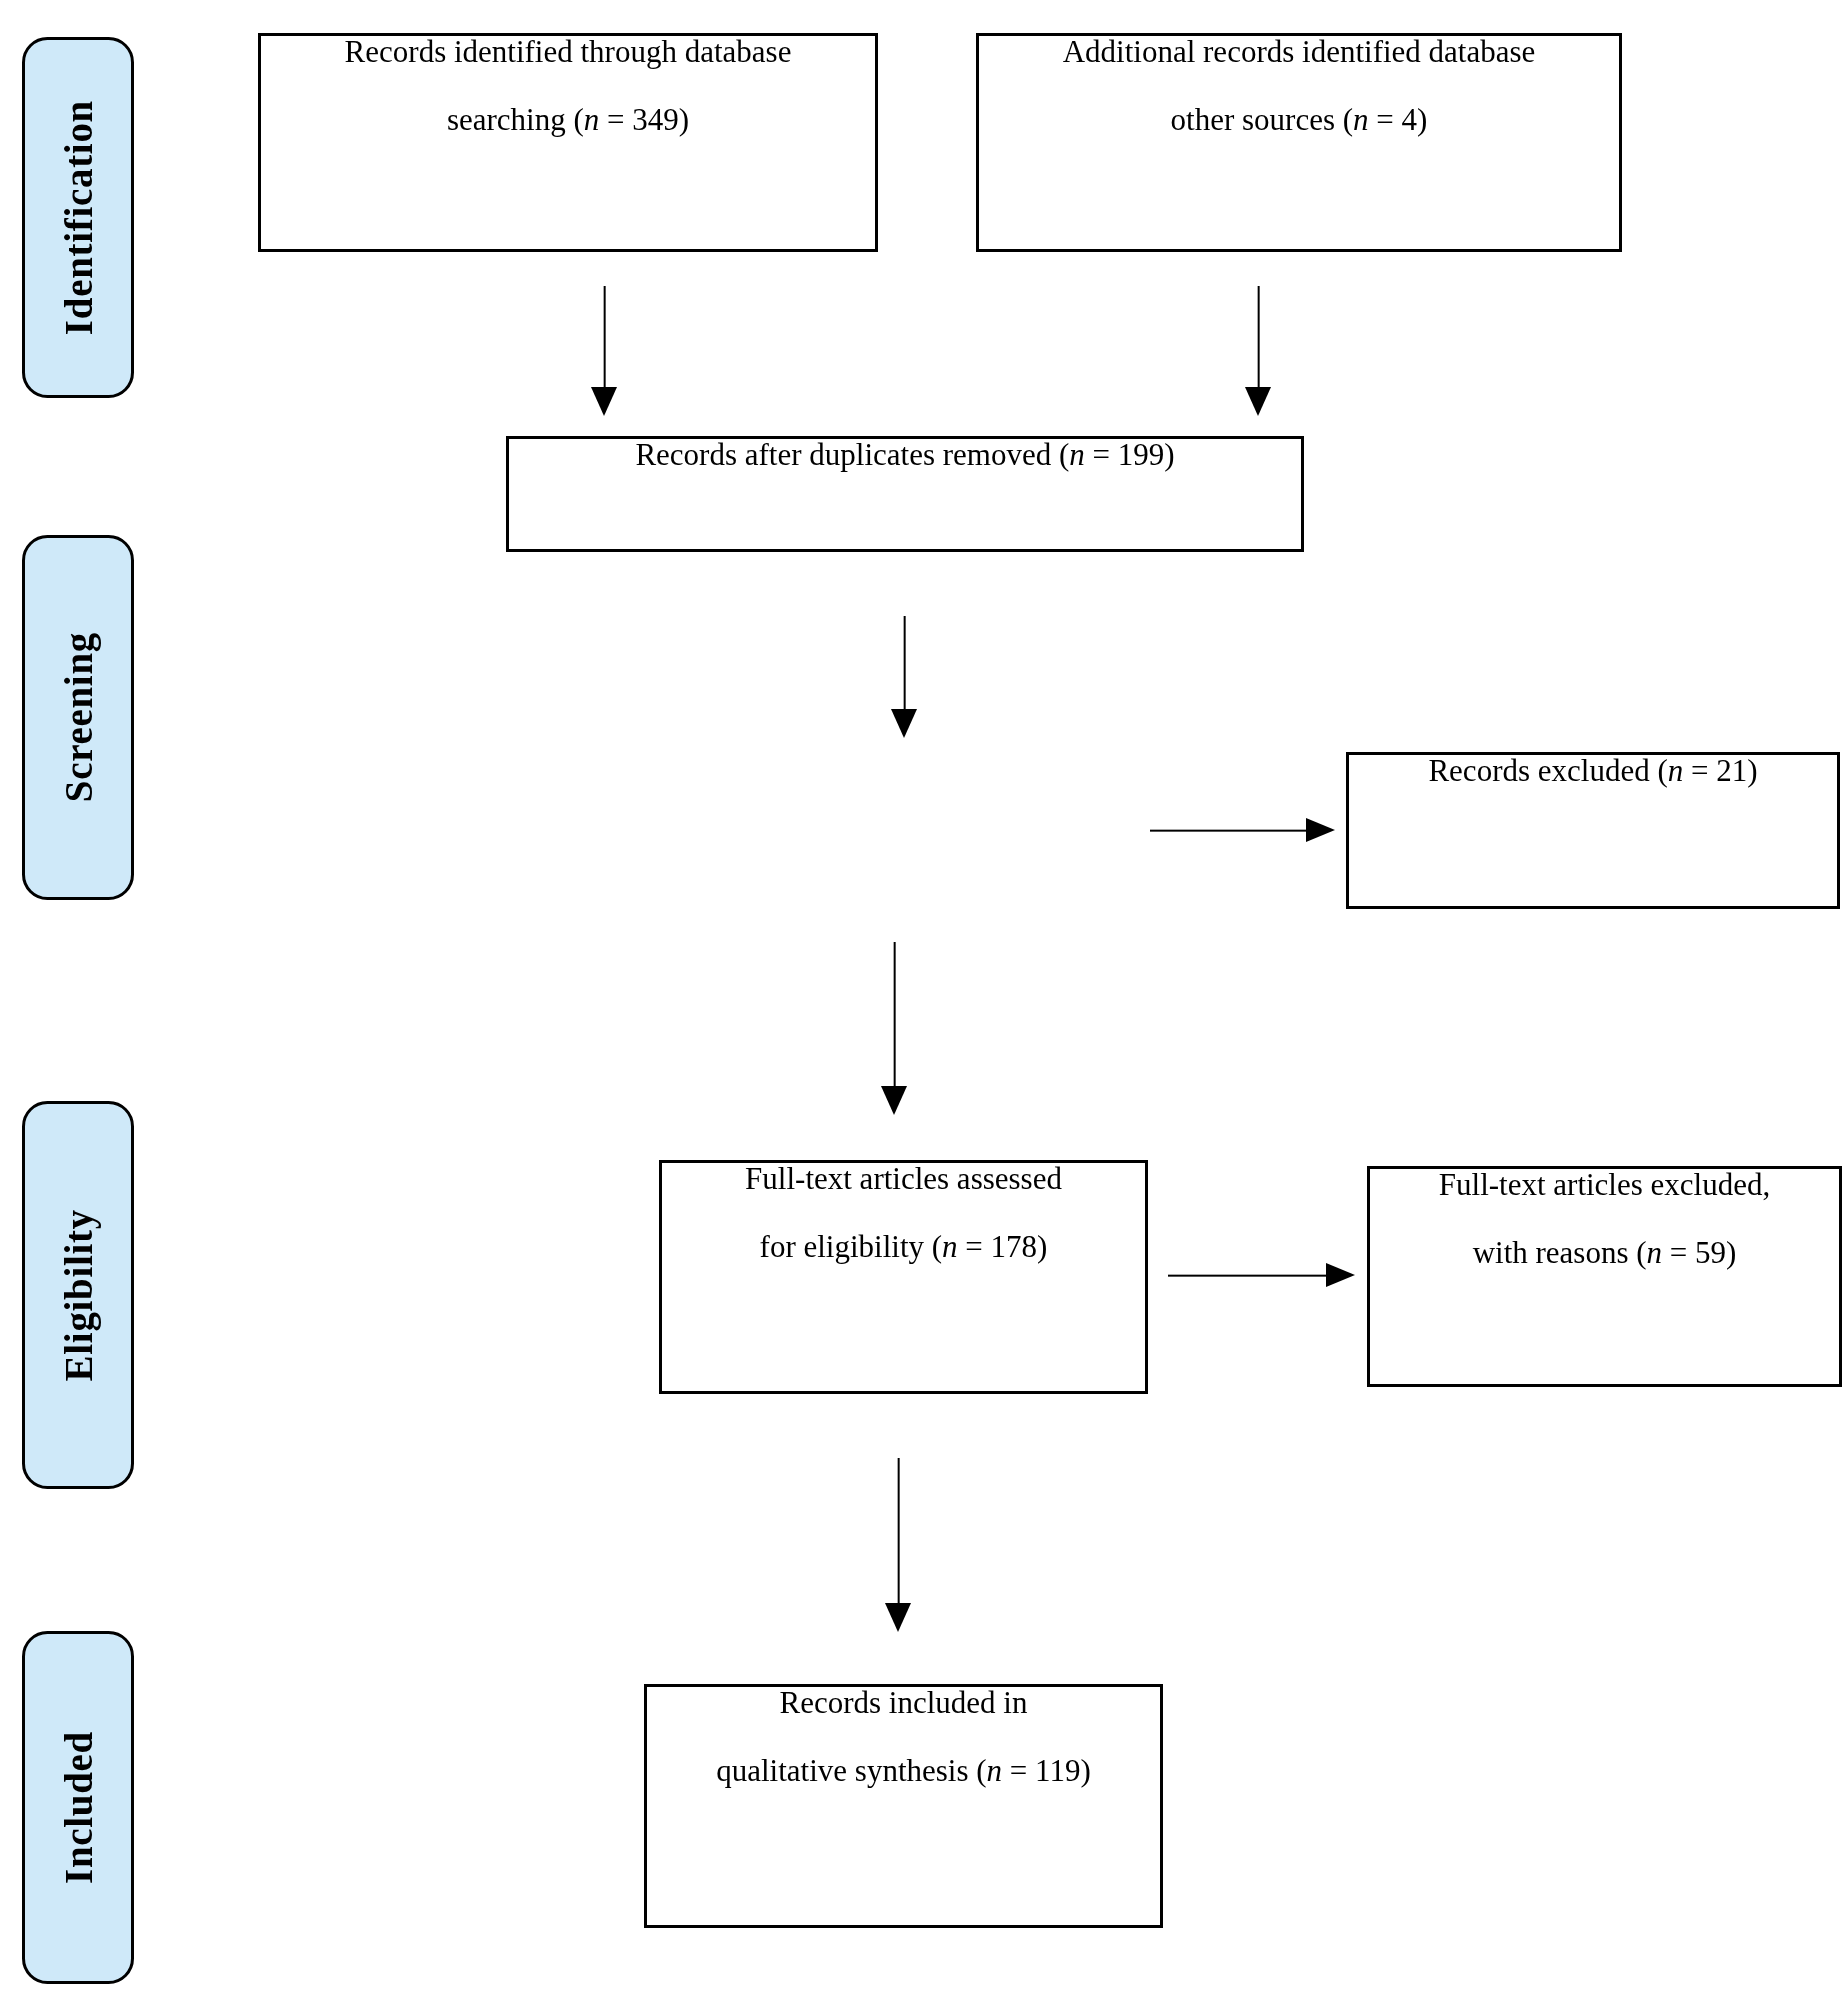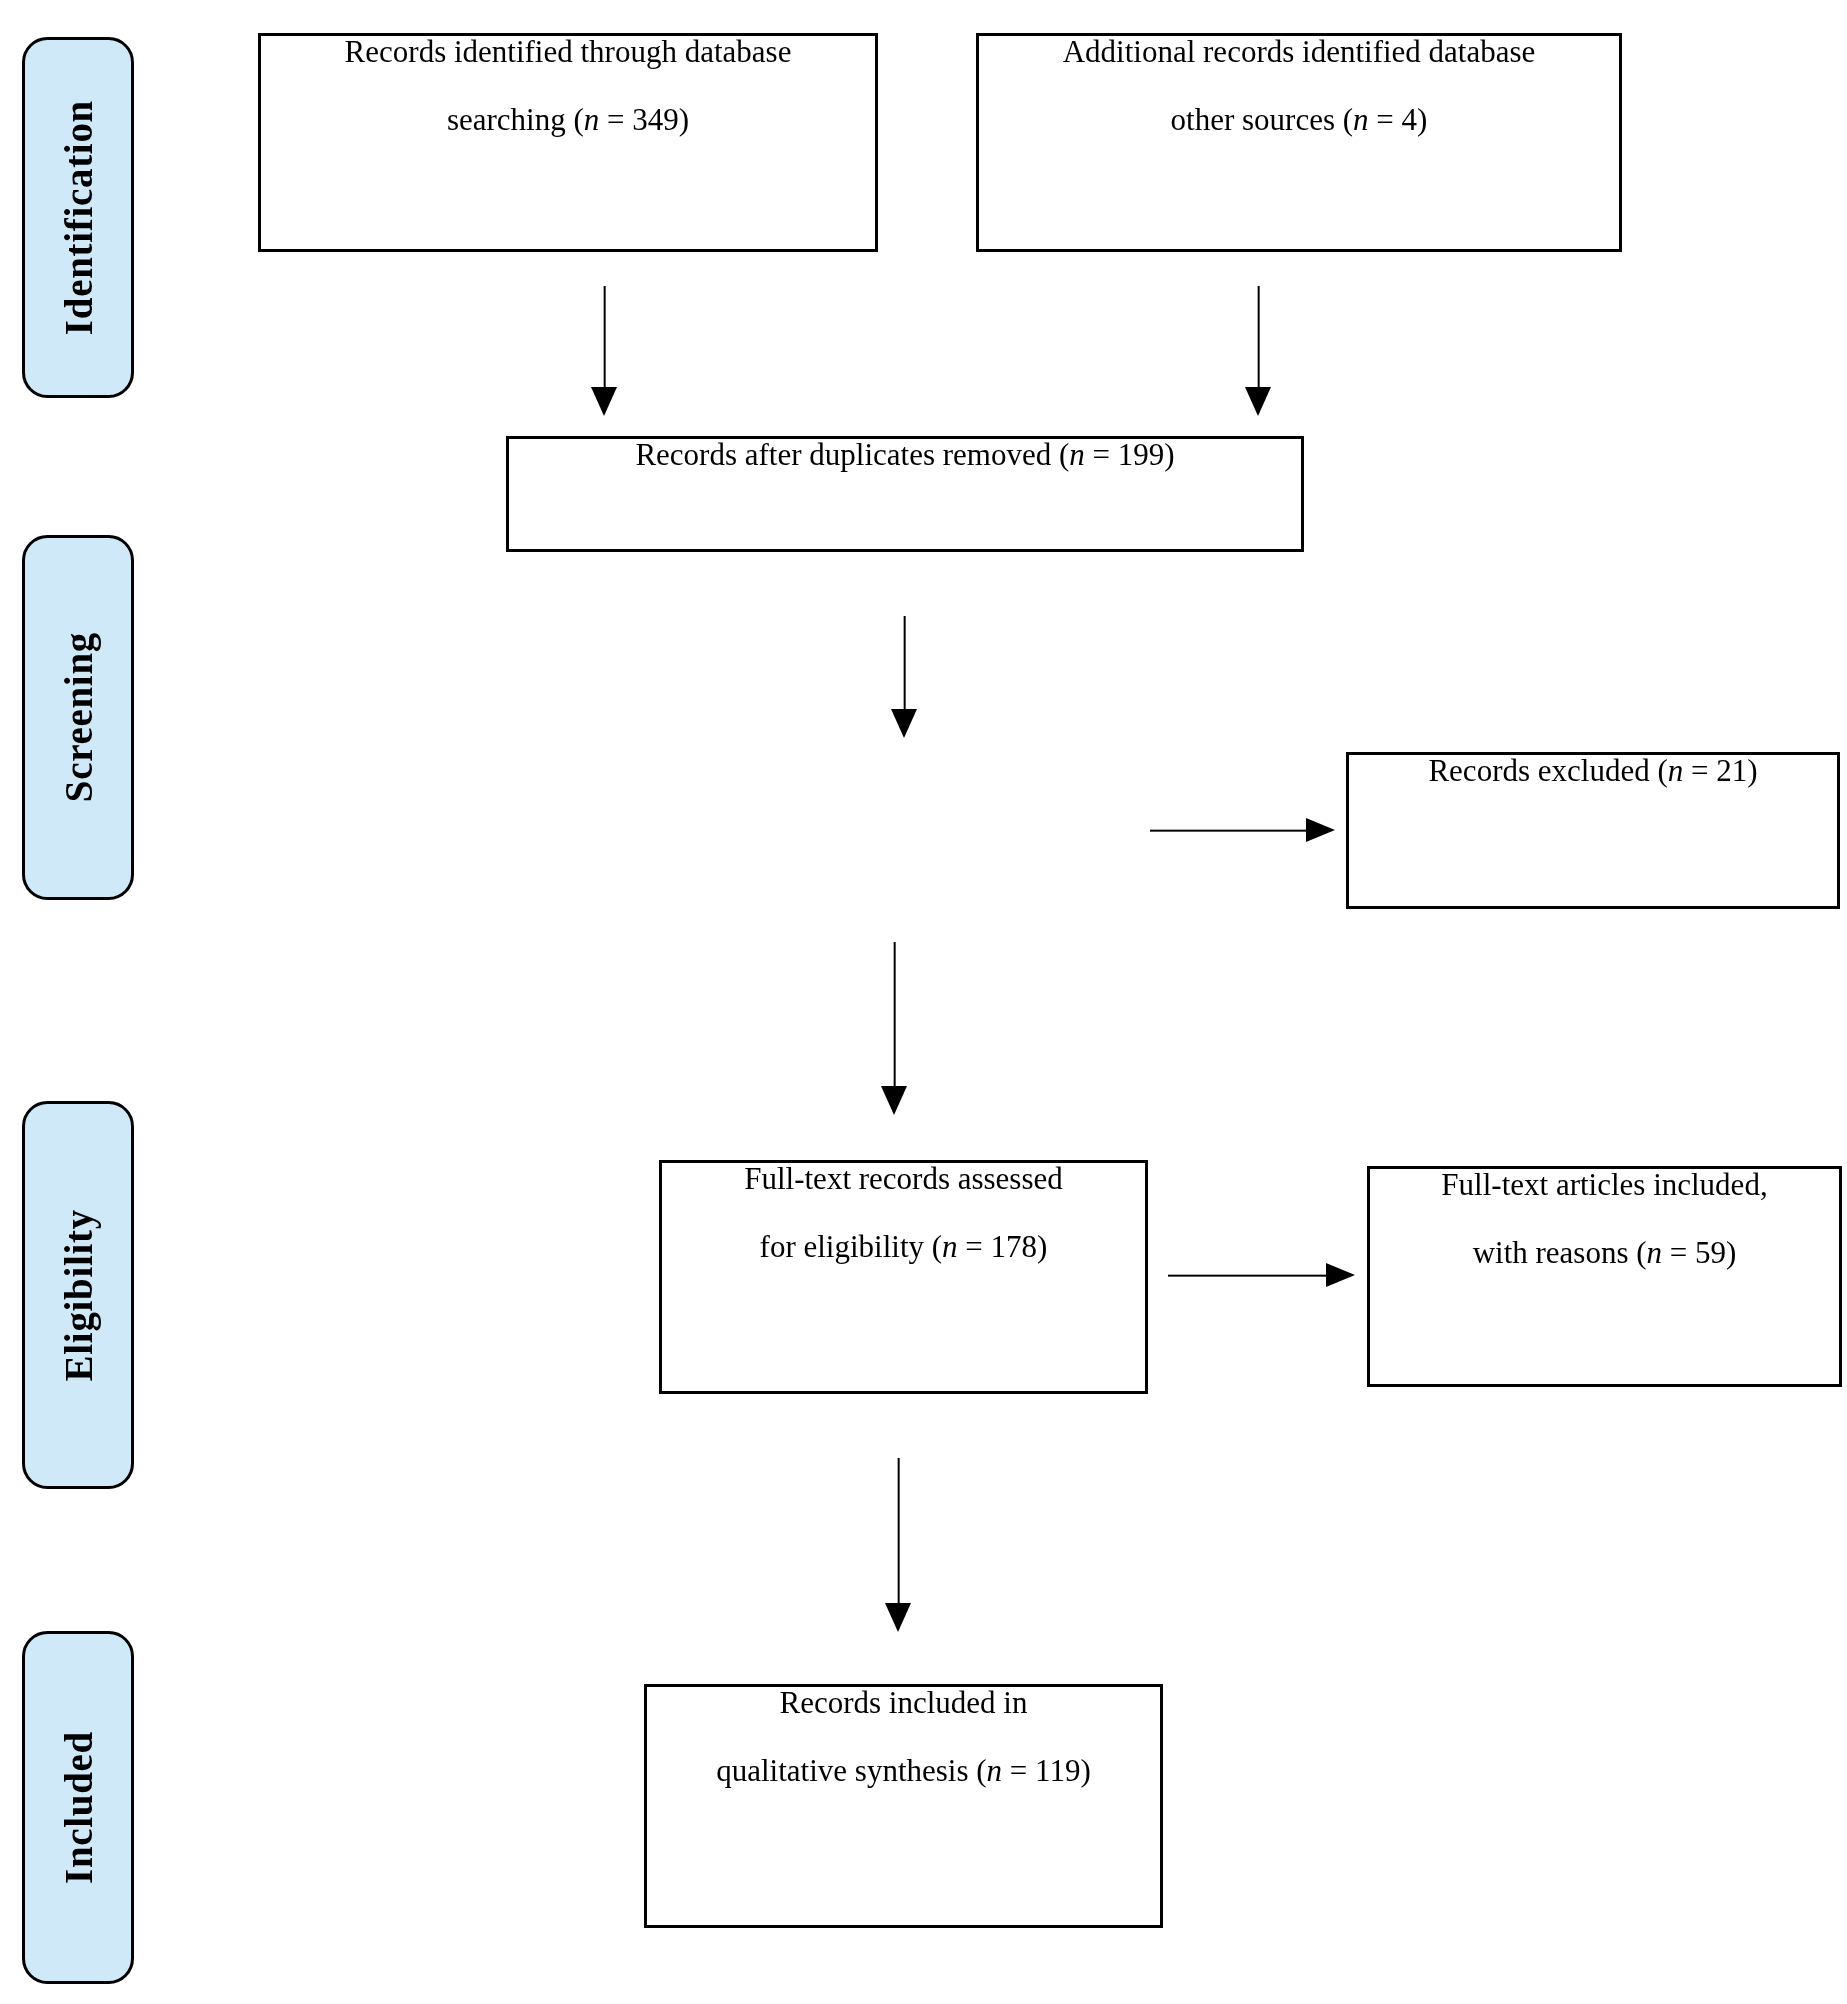--- a/index.html
+++ b/index.html
@@ -135,29 +135,29 @@
   <div class="fbox" style="left:1346px; top:752px; width:494px; height:157px;">
     <div class="fline">Records excluded (<i>n</i> = 21)</div>
   </div>
 
   <div class="varrow" style="left:881px; top:942px; height:173px;">
     <span class="shaft"></span>
     <span class="head"></span>
   </div>
 
   <div class="fbox" style="left:659px; top:1160px; width:489px; height:234px;">
-    <div class="fline">Full-text records assessed</div>
+    <div class="fline">Full-text articles assessed</div>
     <div class="fline">for eligibility (<i>n</i> = 178)</div>
   </div>
   <div class="harrow" style="left:1168px; top:1263px; width:187px;">
     <span class="shaft"></span>
     <span class="head"></span>
   </div>
   <div class="fbox" style="left:1367px; top:1166px; width:475px; height:221px;">
-    <div class="fline">Full-text articles included,</div>
+    <div class="fline">Full-text articles excluded,</div>
     <div class="fline">with reasons (<i>n</i> = 59)</div>
   </div>
 
   <div class="varrow" style="left:885px; top:1458px; height:174px;">
     <span class="shaft"></span>
     <span class="head"></span>
   </div>
 
   <div class="fbox" style="left:644px; top:1684px; width:519px; height:244px;">
     <div class="fline">Records included in</div>

